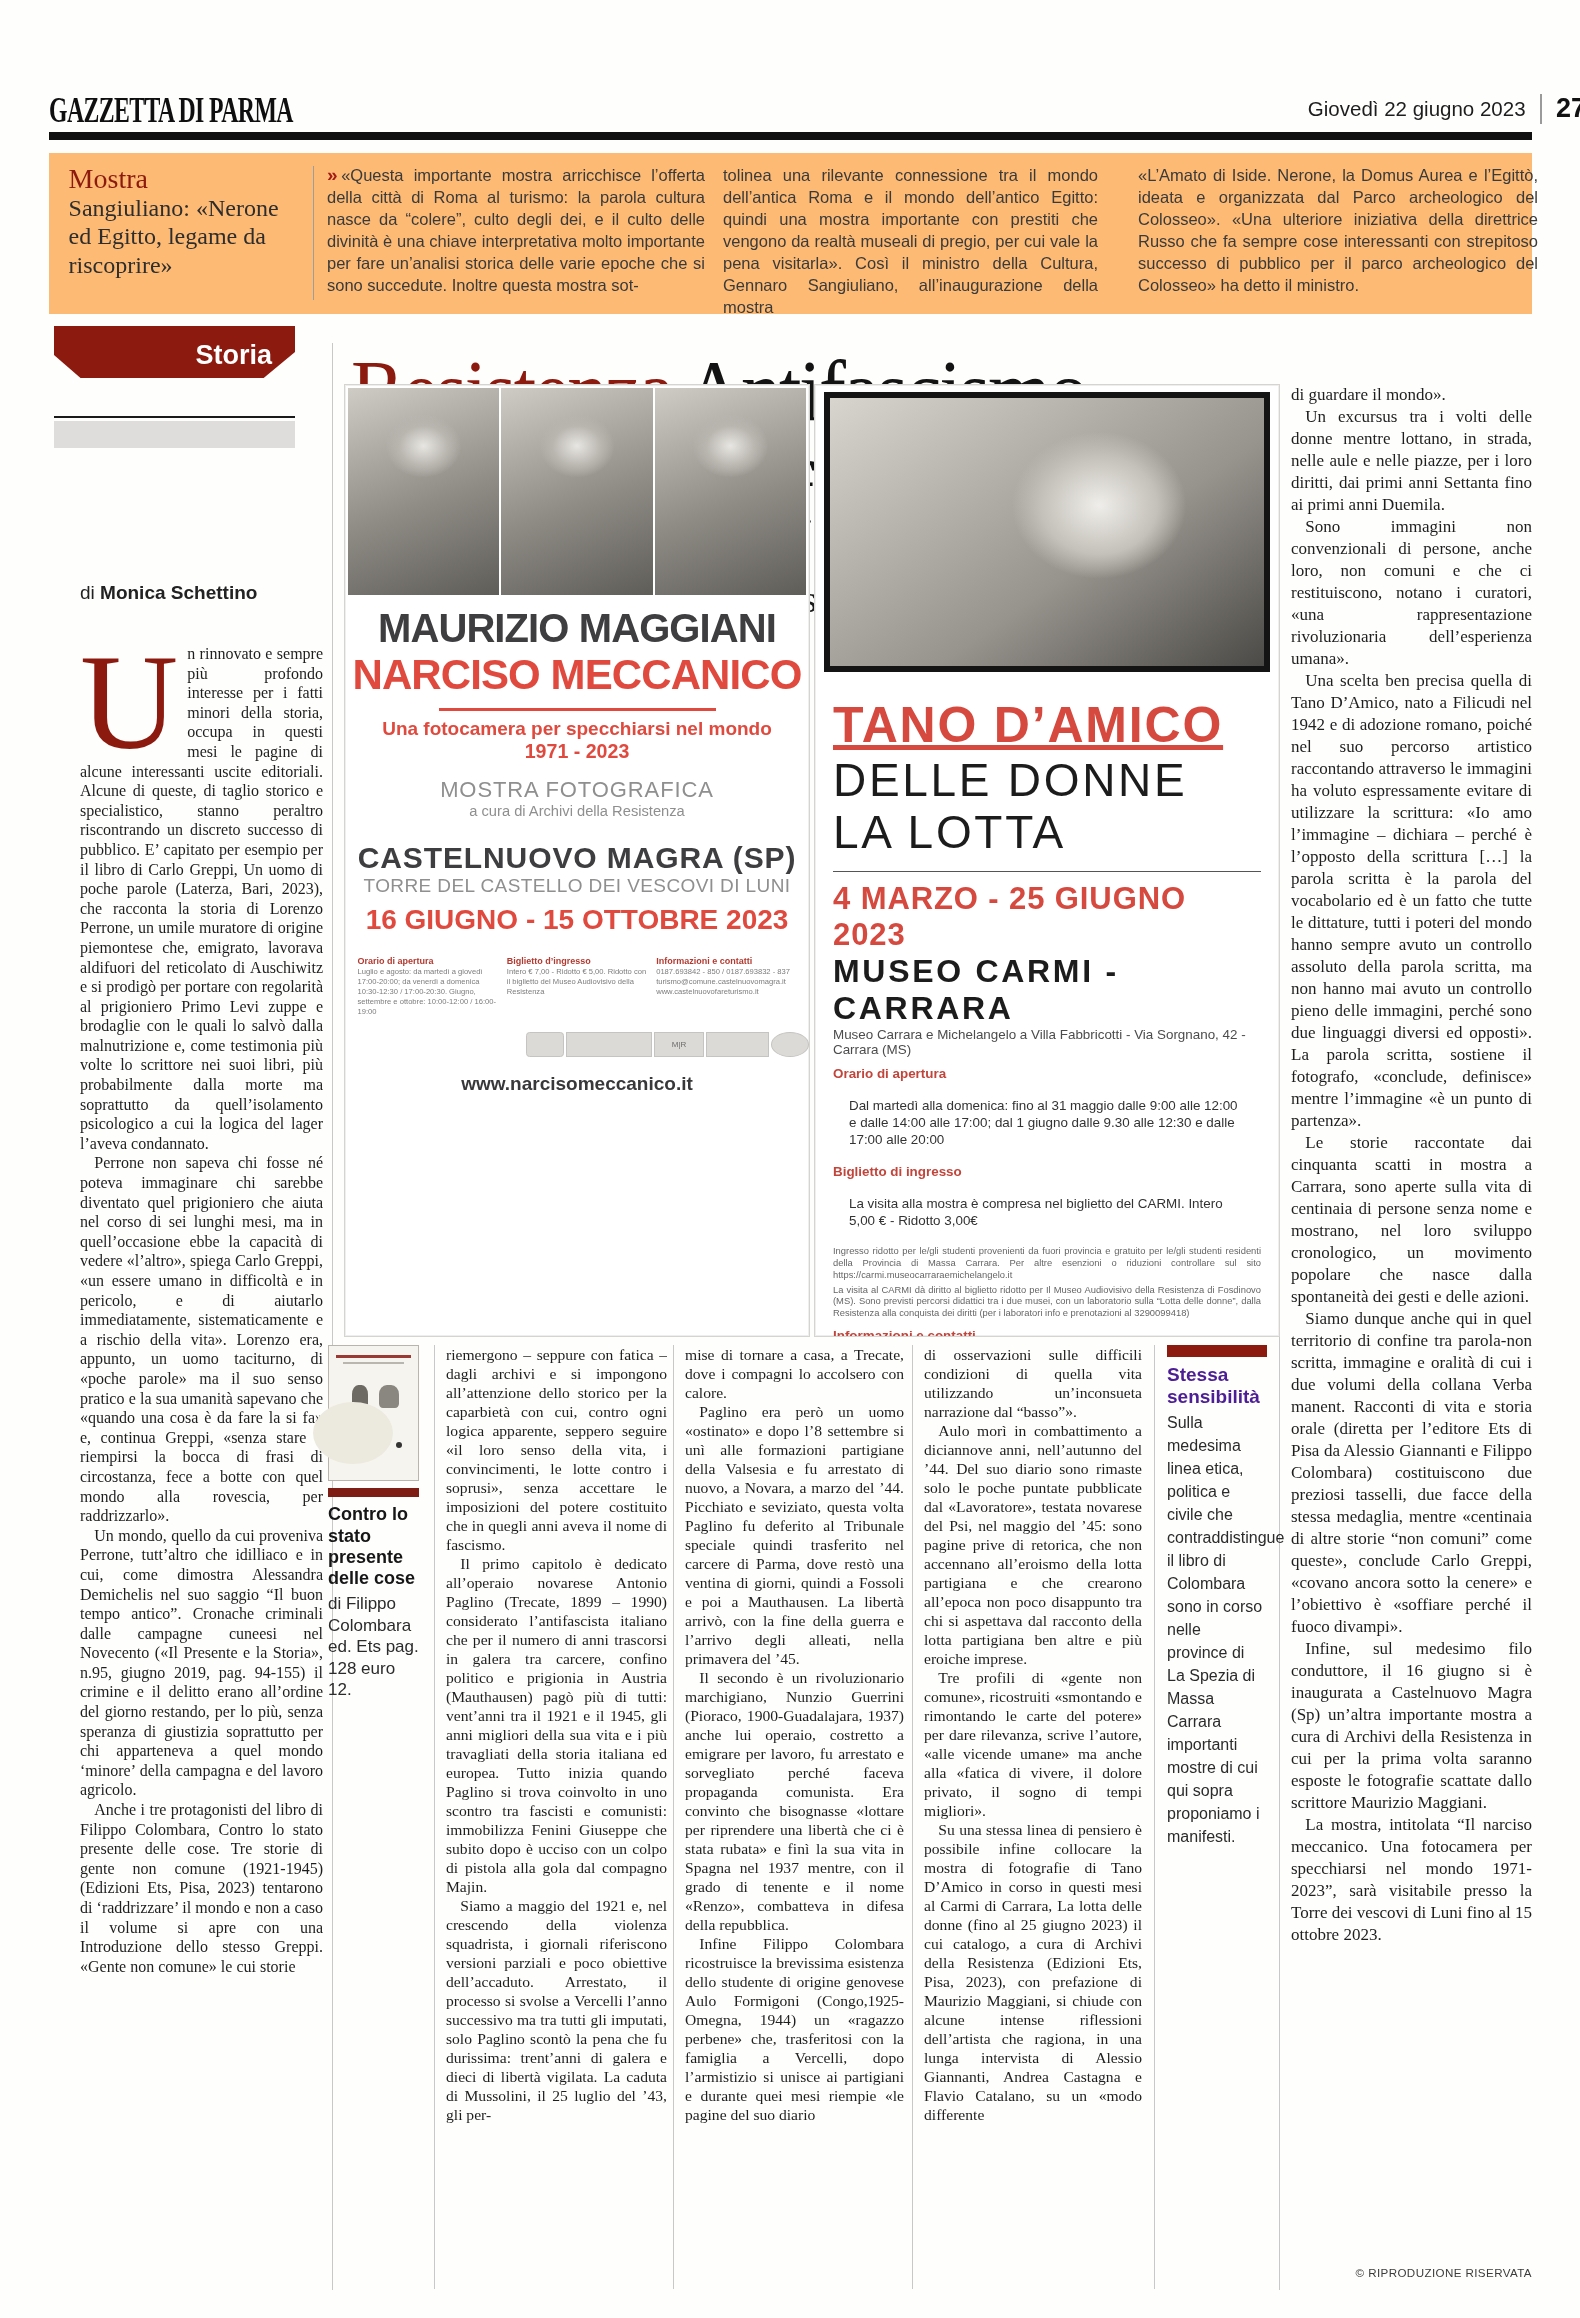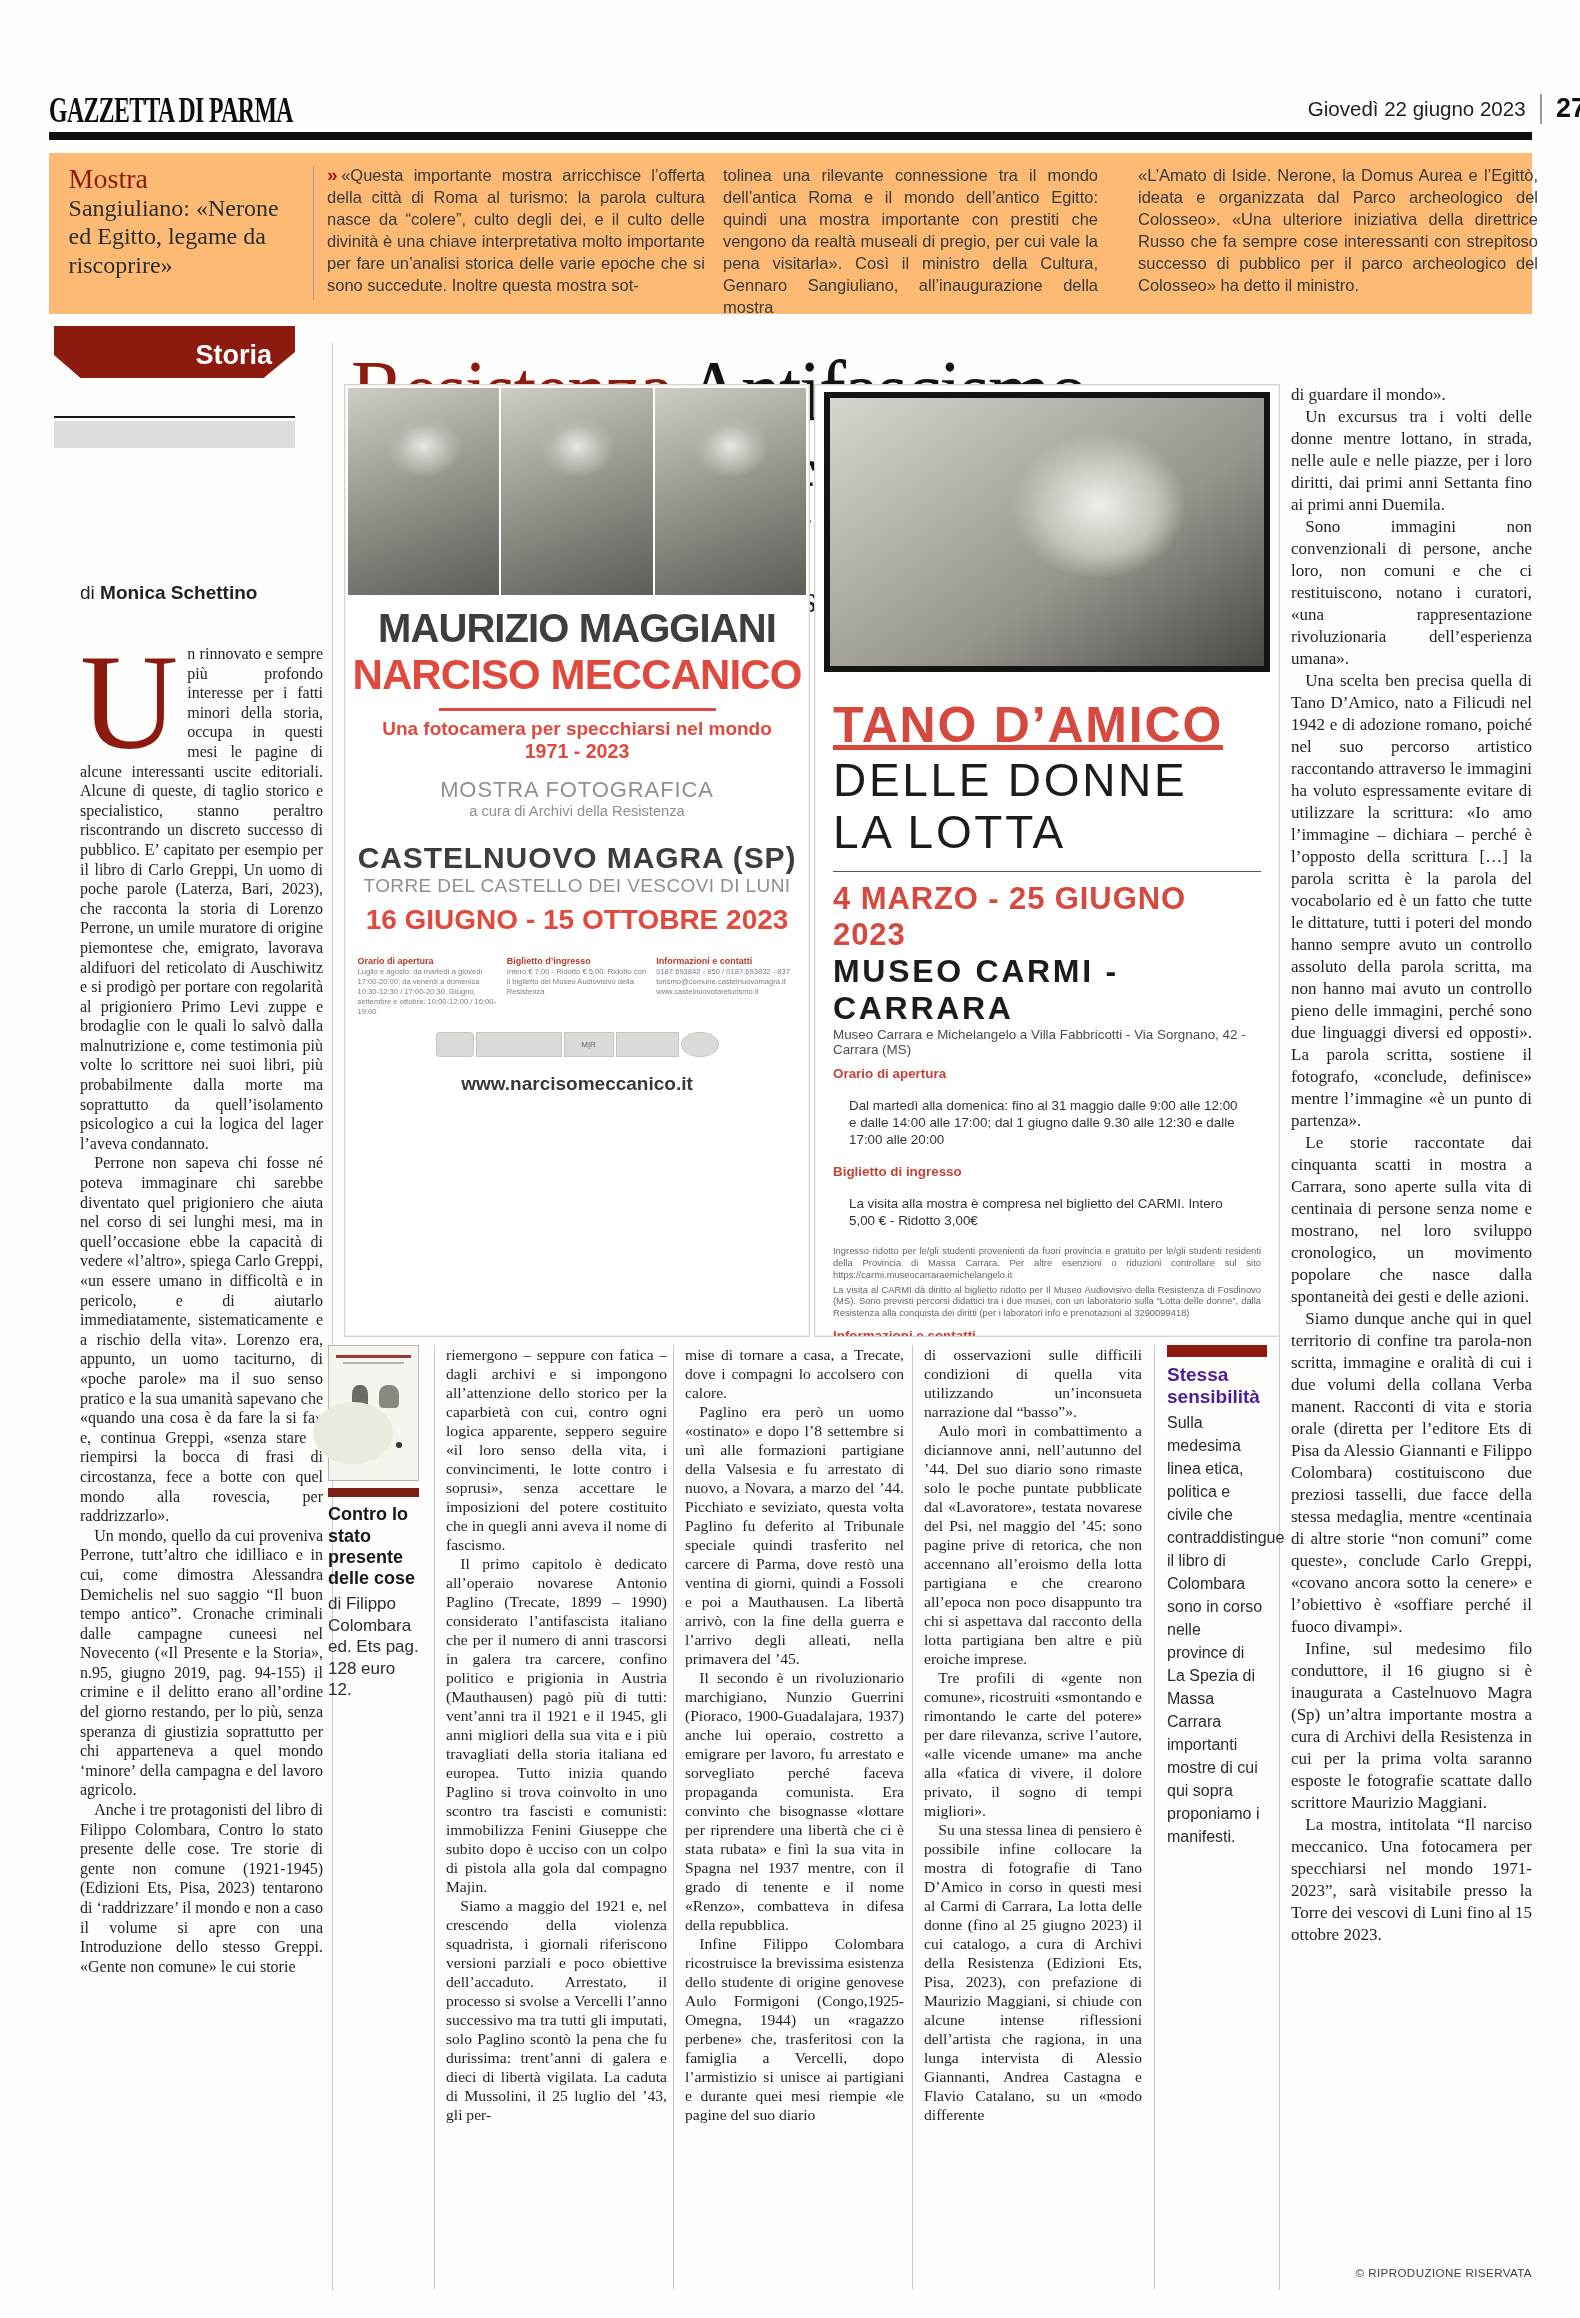--- a/index.html
+++ b/index.html
@@ -65,21 +65,21 @@
   .m-years{font-family:"Liberation Sans",sans-serif;font-weight:bold;font-size:19.6px;color:#e04a3e;text-align:center;}
   .m-kind{font-family:"Liberation Sans",sans-serif;font-size:22px;color:#8f8f8f;text-align:center;letter-spacing:0.9px;}
   .m-cur{font-family:"Liberation Sans",sans-serif;font-size:14.7px;color:#8f8f8f;text-align:center;}
   .m-venue1{font-family:"Liberation Sans",sans-serif;font-weight:bold;font-size:30px;color:#3e3d40;text-align:center;letter-spacing:0.9px;}
   .m-venue2{font-family:"Liberation Sans",sans-serif;font-size:19px;color:#8f8f8f;text-align:center;letter-spacing:0.4px;}
   .m-dates{font-family:"Liberation Sans",sans-serif;font-weight:bold;font-size:28px;color:#e04a3e;text-align:center;}
   .m-info{display:flex;gap:9px;padding:0 12.5px;}
   .m-info>div{flex:1;}
   .m-info h5{margin:0 0 1.8px;font-family:"Liberation Sans",sans-serif;font-size:9px;color:#b33a30;}
   .m-info p{margin:0;font-family:"Liberation Sans",sans-serif;font-size:7.6px;line-height:9.8px;color:#7c7c7c;}
-  .logo-row{display:flex;justify-content:center;align-items:center;gap:2px;}
+  .logo-row{display:flex;justify-content:flex-end;align-items:center;gap:2px;}
   .logo-box{height:23px;background:#dcdad6;border:0.9px solid #c6c4c0;display:flex;align-items:center;justify-content:center;
             font-family:"Liberation Sans",sans-serif;font-size:8px;color:#6b6b6b;padding:0 4.5px;min-width:27px;}
   .m-site{font-family:"Liberation Sans",sans-serif;font-weight:bold;font-size:19px;color:#38373a;text-align:center;}
 
   .d-title{font-family:"Liberation Sans",sans-serif;font-weight:bold;font-size:50px;color:#d6493f;letter-spacing:1.8px;}
   .d-sub{font-family:"Liberation Sans",sans-serif;font-size:46px;color:#1c1c1c;letter-spacing:2.7px;line-height:52px;}
   .d-hr{height:1.8px;background:#555;}
   .d-dates{font-family:"Liberation Sans",sans-serif;font-weight:bold;font-size:31px;color:#d6493f;letter-spacing:0.9px;}
   .d-venue{font-family:"Liberation Sans",sans-serif;font-weight:bold;font-size:32px;color:#1c1c1c;letter-spacing:2.7px;}
   .d-vdetail{font-family:"Liberation Sans",sans-serif;font-size:13.4px;color:#4c4c4c;}

